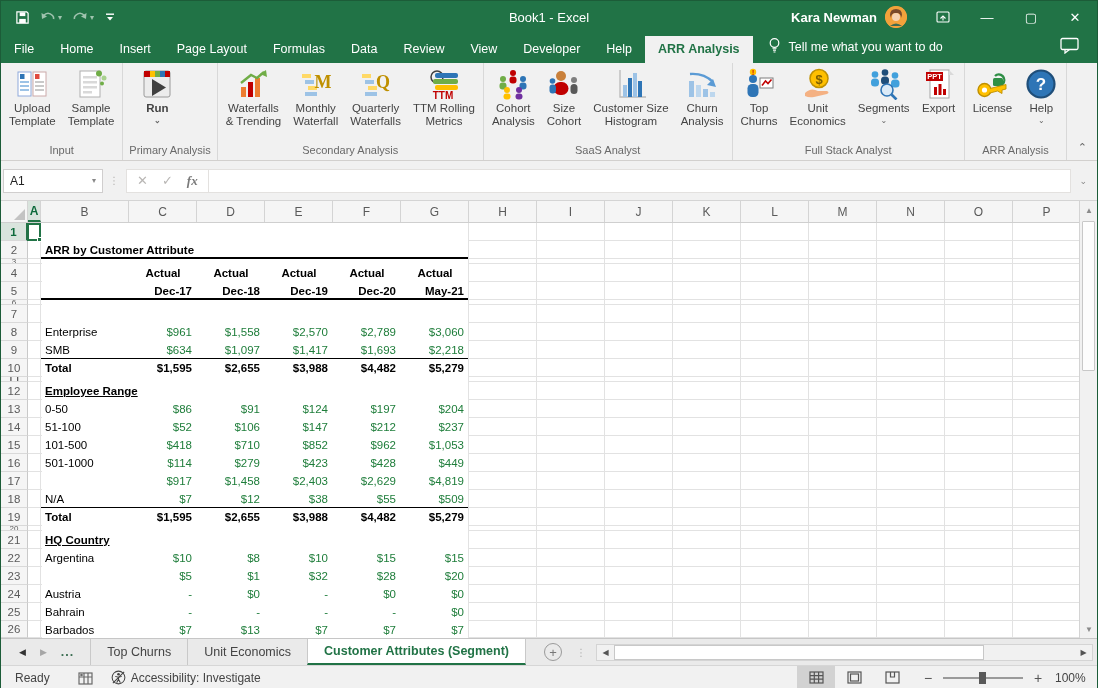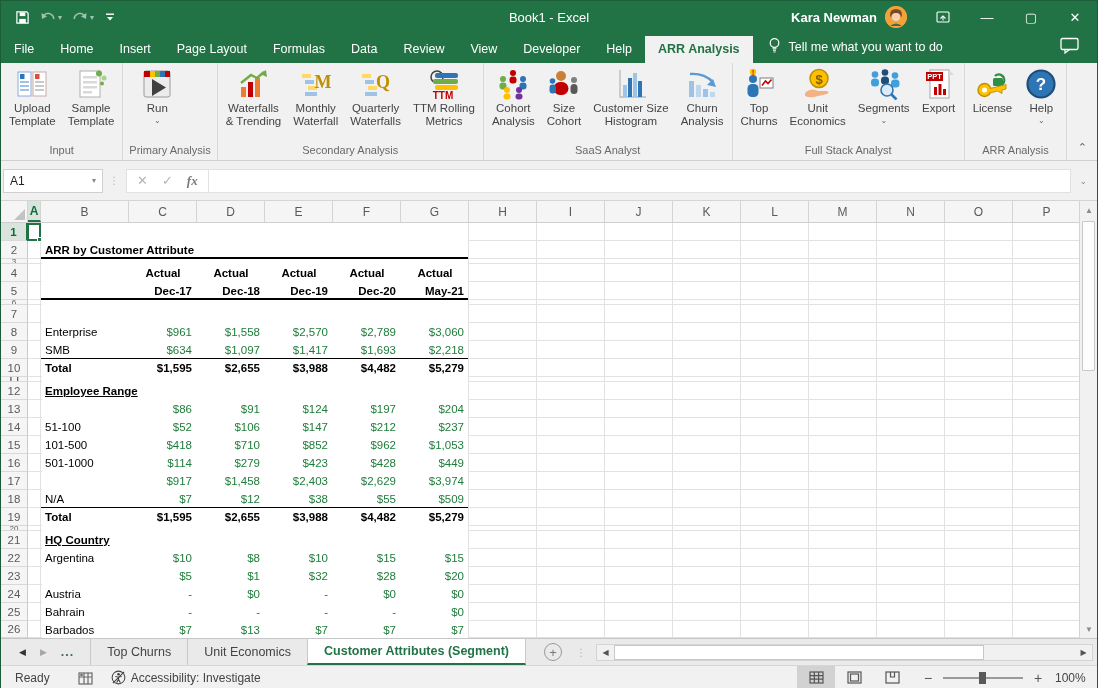--- a/index.html
+++ b/index.html
@@ -234,21 +234,21 @@
                   <circle cx="27" cy="15.5" r="2" fill="#70ad47"></circle>
                 </svg></span>
               <div class="rlabel">Sample</div>
               <div class="rlabel">Template</div>
             </div>
           </div>
           <div class="rgroup-label">Input</div>
         </div>
         <div class="rgroup">
           <div class="rgroup-buttons">
-            <div class="rbtn" style="padding: 3px 16px 0px;">
+            <div class="rbtn" style="padding: 3px 16px 0px; font-weight: bold;">
               <span class="ricon"><svg viewBox="0 0 32 32">
                   <rect x="3" y="3" width="26" height="26" rx="2" fill="#ececec" stroke="#9a9a9a"></rect>
                   <rect x="3" y="3" width="26" height="6" fill="#c00000"></rect>
                   <rect x="9" y="3" width="5" height="6" fill="#ffc000"></rect>
                   <rect x="14" y="3" width="5" height="6" fill="#70ad47"></rect>
                   <rect x="19" y="3" width="5" height="6" fill="#2e75b6"></rect>
                   <polygon points="11,11 25,19.5 11,28" fill="#404040"></polygon>
                 </svg></span>
               <div class="rlabel">Run</div>
               <div class="rchev">⌄</div>
@@ -553,20 +553,21 @@
         <div class="cell lbl c-total" style="left: 40px; top: 136px; height: 18px; width: 300px;">Total</div>
         <div class="cell val c-total" style="left: 128px; top: 136px; height: 18px; width: 68px;">$1,595</div>
         <div class="cell val c-total" style="left: 196px; top: 136px; height: 18px; width: 68px;">$2,655</div>
         <div class="cell val c-total" style="left: 264px; top: 136px; height: 18px; width: 68px;">$3,988</div>
         <div class="cell val c-total" style="left: 332px; top: 136px; height: 18px; width: 68px;">$4,482</div>
         <div class="cell val c-total" style="left: 400px; top: 136px; height: 18px; width: 68px;">$5,279</div>
         <div class="rowhdr" style="top: 154px; height: 5px; font-size: 14px;">11</div>
         <div class="rowhdr" style="top: 159px; height: 18px;">12</div>
         <div class="cell lbl c-section" style="left: 40px; top: 159px; height: 18px; width: 300px;">Employee Range</div>
         <div class="rowhdr" style="top: 177px; height: 18px;">13</div>
+        <div class="cell lbl" style="left: 40px; top: 177px; height: 18px; width: 300px;">0-50</div>
         <div class="cell val c-datav" style="left: 128px; top: 177px; height: 18px; width: 68px;">$86</div>
         <div class="cell val c-datav" style="left: 196px; top: 177px; height: 18px; width: 68px;">$91</div>
         <div class="cell val c-datav" style="left: 264px; top: 177px; height: 18px; width: 68px;">$124</div>
         <div class="cell val c-datav" style="left: 332px; top: 177px; height: 18px; width: 68px;">$197</div>
         <div class="cell val c-datav" style="left: 400px; top: 177px; height: 18px; width: 68px;">$204</div>
         <div class="rowhdr" style="top: 195px; height: 18px;">14</div>
         <div class="cell lbl" style="left: 40px; top: 195px; height: 18px; width: 300px;">51-100</div>
         <div class="cell val c-datav" style="left: 128px; top: 195px; height: 18px; width: 68px;">$52</div>
         <div class="cell val c-datav" style="left: 196px; top: 195px; height: 18px; width: 68px;">$106</div>
         <div class="cell val c-datav" style="left: 264px; top: 195px; height: 18px; width: 68px;">$147</div>
@@ -584,21 +585,21 @@
         <div class="cell val c-datav" style="left: 128px; top: 231px; height: 18px; width: 68px;">$114</div>
         <div class="cell val c-datav" style="left: 196px; top: 231px; height: 18px; width: 68px;">$279</div>
         <div class="cell val c-datav" style="left: 264px; top: 231px; height: 18px; width: 68px;">$423</div>
         <div class="cell val c-datav" style="left: 332px; top: 231px; height: 18px; width: 68px;">$428</div>
         <div class="cell val c-datav" style="left: 400px; top: 231px; height: 18px; width: 68px;">$449</div>
         <div class="rowhdr" style="top: 249px; height: 18px;">17</div>
         <div class="cell val c-datav" style="left: 128px; top: 249px; height: 18px; width: 68px;">$917</div>
         <div class="cell val c-datav" style="left: 196px; top: 249px; height: 18px; width: 68px;">$1,458</div>
         <div class="cell val c-datav" style="left: 264px; top: 249px; height: 18px; width: 68px;">$2,403</div>
         <div class="cell val c-datav" style="left: 332px; top: 249px; height: 18px; width: 68px;">$2,629</div>
-        <div class="cell val c-datav" style="left: 400px; top: 249px; height: 18px; width: 68px;">$3,974</div>
+        <div class="cell val c-datav" style="left: 400px; top: 249px; height: 18px; width: 68px;">$4,819</div>
         <div class="rowhdr" style="top: 267px; height: 18px;">18</div>
         <div class="cell lbl" style="left: 40px; top: 267px; height: 18px; width: 300px;">N/A</div>
         <div class="cell val c-datav" style="left: 128px; top: 267px; height: 18px; width: 68px;">$7</div>
         <div class="cell val c-datav" style="left: 196px; top: 267px; height: 18px; width: 68px;">$12</div>
         <div class="cell val c-datav" style="left: 264px; top: 267px; height: 18px; width: 68px;">$38</div>
         <div class="cell val c-datav" style="left: 332px; top: 267px; height: 18px; width: 68px;">$55</div>
         <div class="cell val c-datav" style="left: 400px; top: 267px; height: 18px; width: 68px;">$509</div>
         <div class="spanline" style="left: 40px; width: 427px; height: 1px; top: 284px;"></div>
         <div class="rowhdr" style="top: 285px; height: 18px;">19</div>
         <div class="cell lbl c-total" style="left: 40px; top: 285px; height: 18px; width: 300px;">Total</div>

